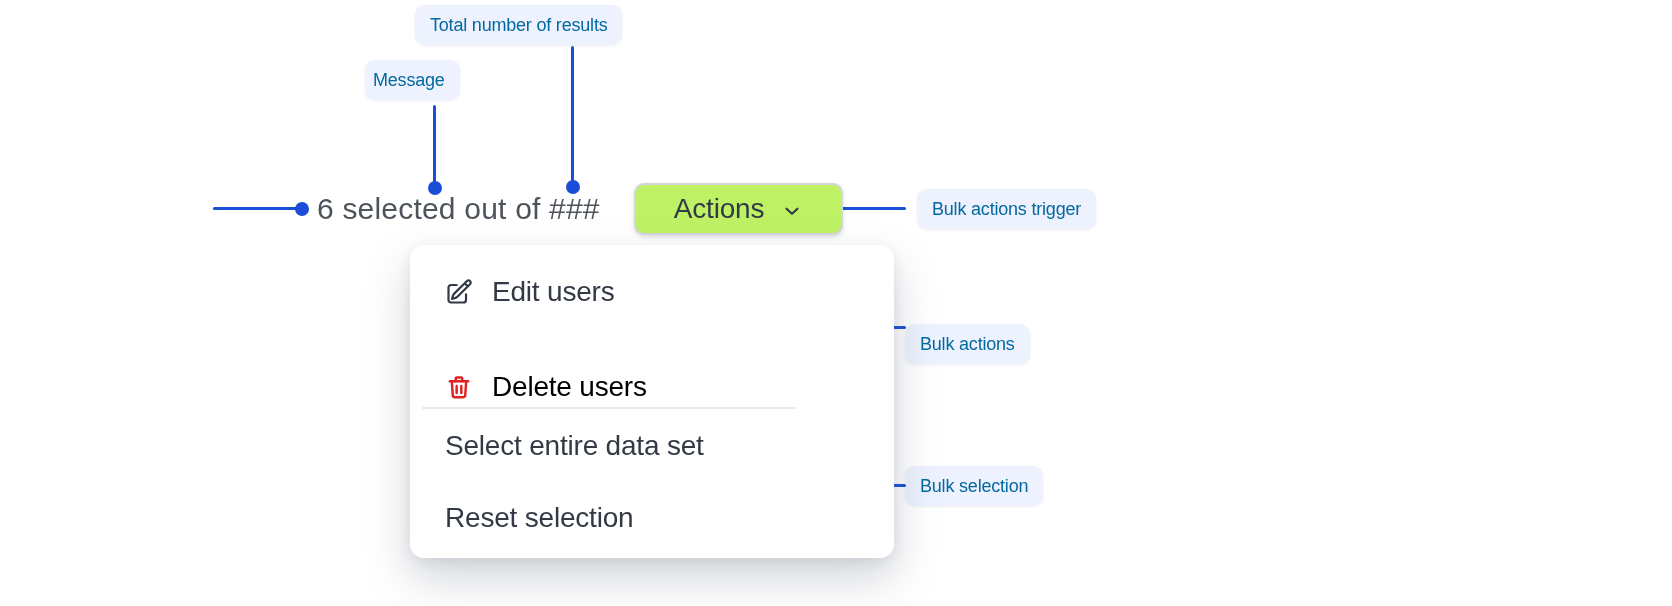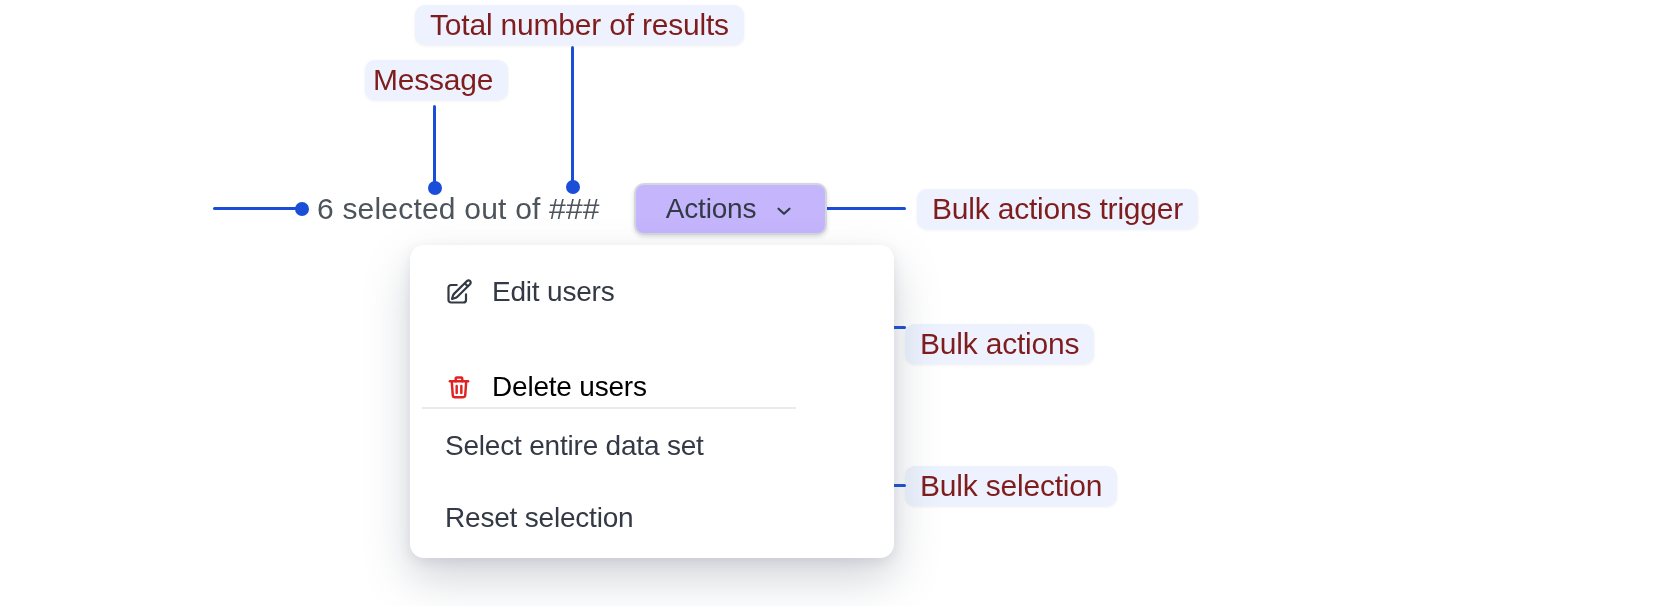--- a/index.html
+++ b/index.html
@@ -17,22 +17,22 @@
   }
 
   
   .pill {
     position: absolute;
     height: 40px;
     line-height: 40px;
     padding: 0 15px;
     border-radius: 10px;
     background: #edf2fe;
-    color: #7f1d1d;
-    font-size: 30px;
+    color: #0369a1;
+    font-size: 18px;
     font-weight: 500;
     letter-spacing: -0.2px;
     white-space: nowrap;
     box-shadow: 0 1px 3px rgba(30, 41, 59, 0.08);
   }
 
   
   .line { position: absolute; background: #1a4ed8; border-radius: 2px; }
   .dot  { position: absolute; width: 14px; height: 14px; border-radius: 50%; background: #1a4ed8; }
 
@@ -44,22 +44,22 @@
     line-height: 38px;
     color: #4d545c;
     letter-spacing: 0.2px;
     white-space: nowrap;
   }
 
   
   .actions-btn {
     position: absolute;
     left: 634px; top: 183px;
-    width: 193px; height: 52px;
-    background: #c4b5fd;
+    width: 209px; height: 52px;
+    background: #bef264;
     border: 2px solid #d3d7dc;
     border-radius: 10px;
     box-shadow: 0 2px 4px rgba(15, 23, 42, 0.14);
     display: flex;
     align-items: center;
     justify-content: center;
     gap: 17px;
     font-family: inherit;
     font-size: 28px;
     font-weight: 500;

